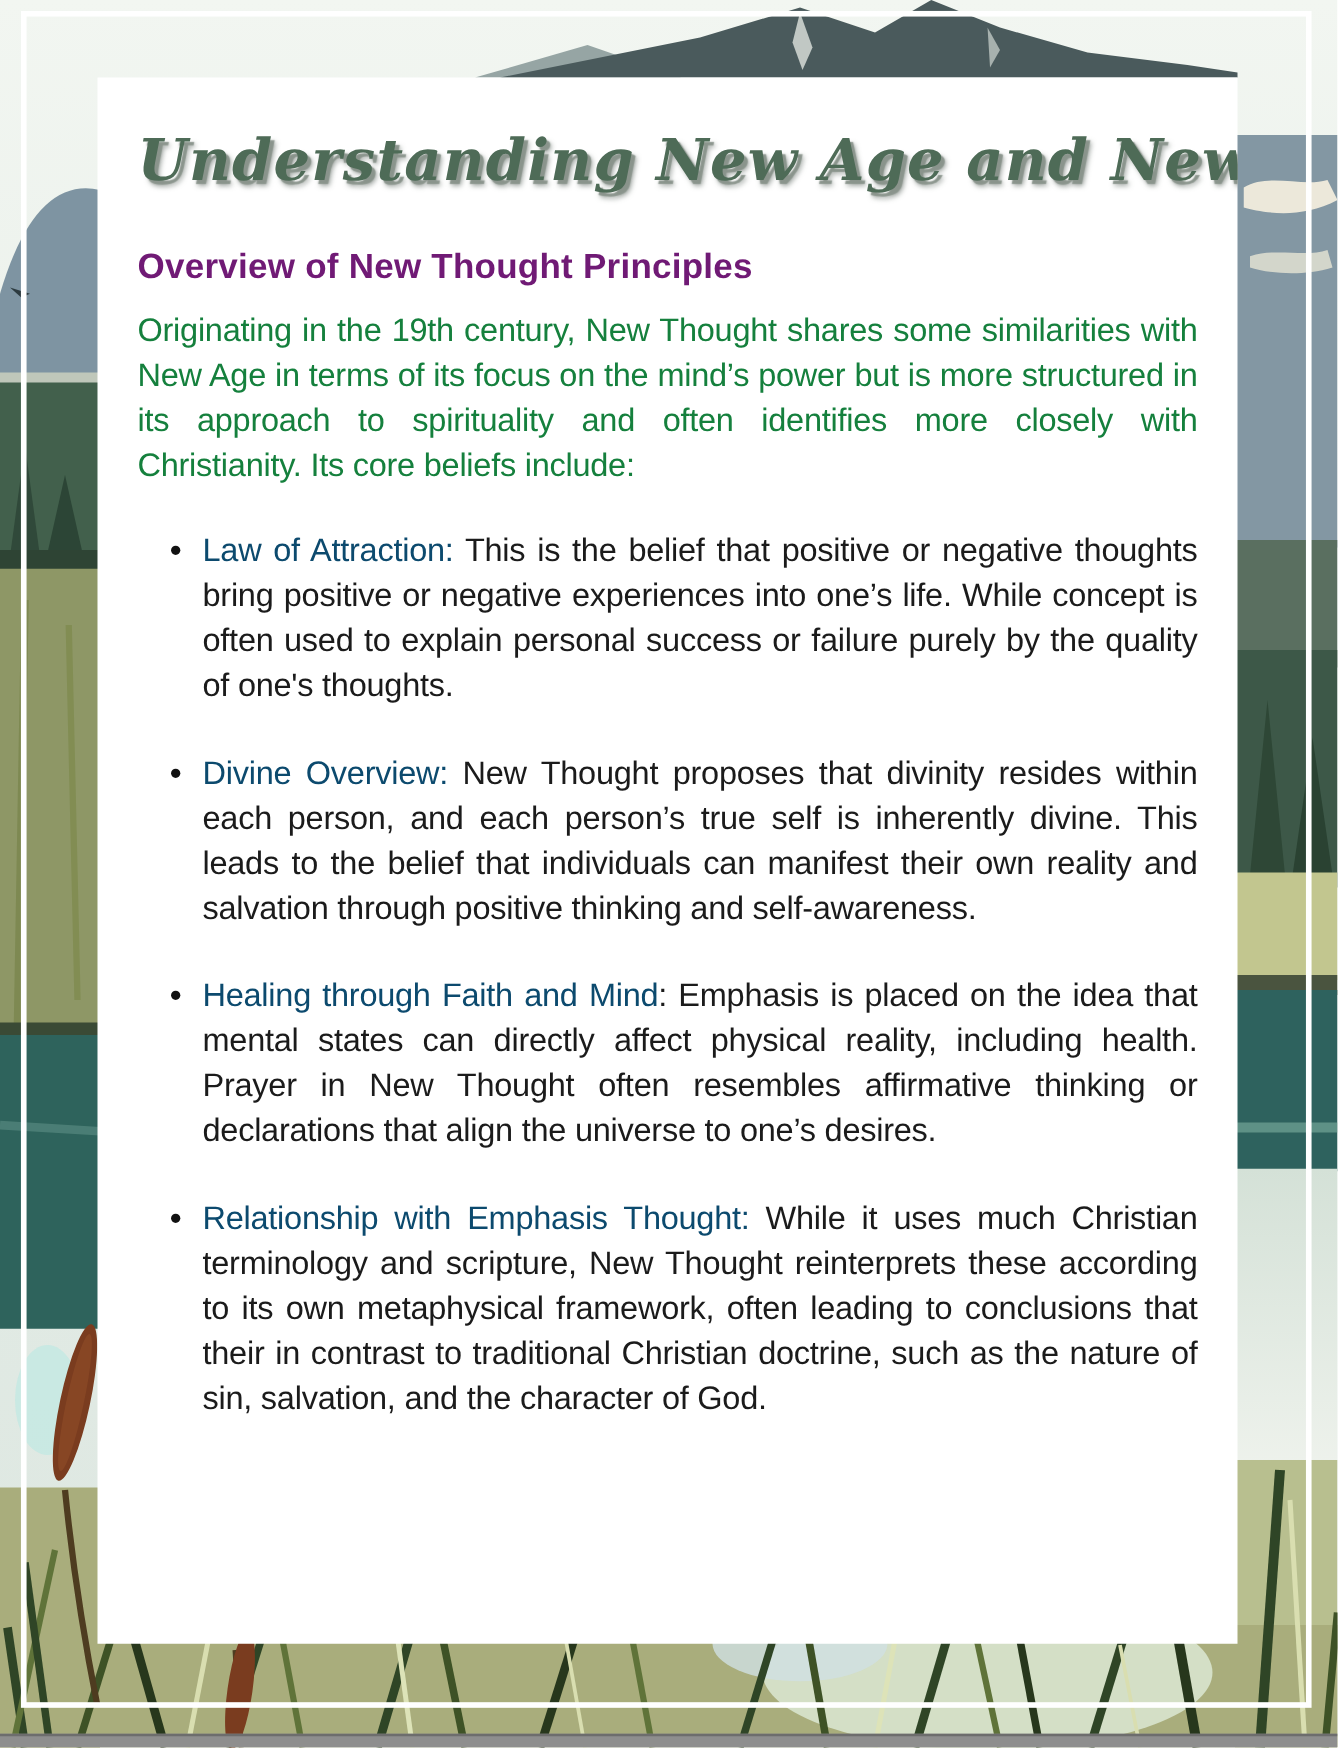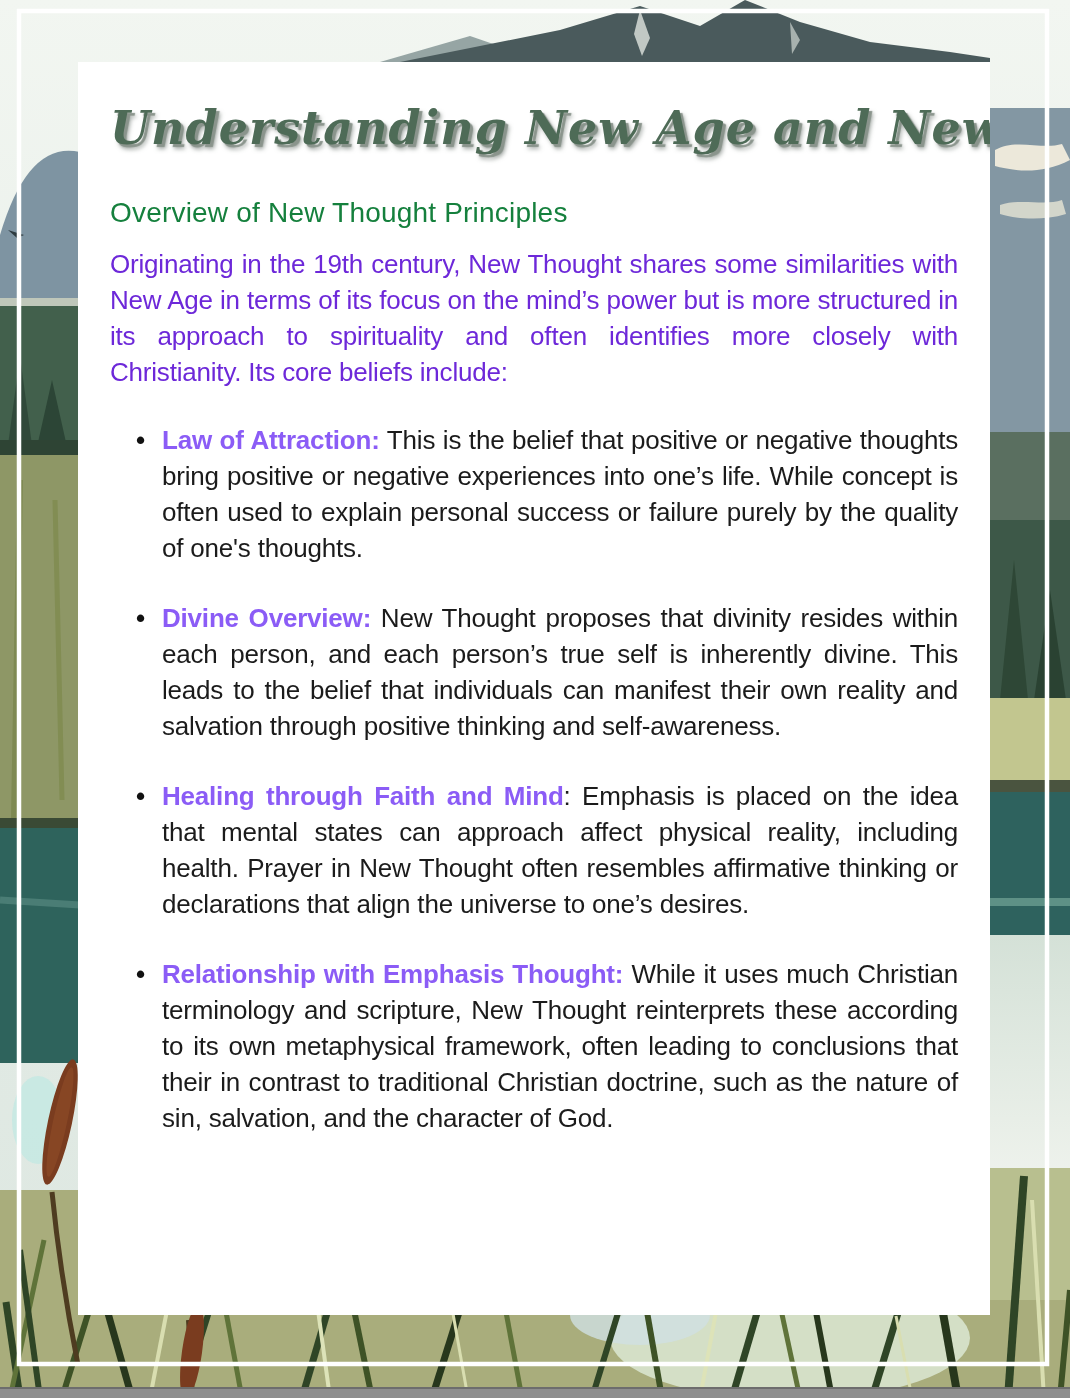--- a/index.html
+++ b/index.html
@@ -14,40 +14,40 @@
   }
   .title{
     margin:0;text-align:center;
     font-family:cursive,"DejaVu Serif",serif;
     font-style:italic;font-weight:700;
     font-size:46px;line-height:72px;color:#4e6b57;
     text-shadow:3px 3px 1px #8a948c, 4px 5px 4px rgba(90,100,92,0.55);
     letter-spacing:1px;white-space:nowrap;
   }
   .heading{
-    margin:34px 0 0 0;font-size:28px;line-height:30px;font-weight:normal;color:#15803d;
+    margin:34px 0 0 0;font-size:28px;line-height:30px;font-weight:bold;color:#701a75;
     letter-spacing:0.2px;
   }
   .intro{
-    margin:18px 0 0 0;font-size:26px;line-height:36px;color:#6d28d9;
+    margin:18px 0 0 0;font-size:26px;line-height:36px;color:#15803d;
     text-align:justify;letter-spacing:-0.2px;
   }
   .bullets{
     list-style:none;margin:32px 0 0 0;padding:0;
   }
   .bullets li{
     position:relative;margin:0 0 34px 0;padding-left:52px;
     font-size:26px;line-height:36px;color:#1b1b1b;text-align:justify;letter-spacing:-0.2px;
   }
   .bullets li:last-child{margin-bottom:0;}
   .bullets li::before{
     content:"\2022";position:absolute;left:26px;top:0;
     font-weight:bold;font-size:26px;line-height:36px;color:#111;
   }
-  .bullets li strong{font-weight:bold;color:#8b5cf6;}
+  .bullets li strong{font-weight:normal;color:#0c4a6e;}
   .bottom-bar{
     position:absolute;left:0;bottom:0;width:1070px;height:9px;
     background:#8e8e8e;border-top:2px solid #6d6d6d;box-sizing:content-box;
   }
 </style>
 </head>
 <body>
 
 <div class="canvas">
 
@@ -144,20 +144,20 @@
   <div class="card">
     <h1 class="title">Understanding New Age and New Thought</h1>
 
     <h2 class="heading">Overview of New Thought Principles</h2>
 
     <p class="intro">Originating in the 19th century, New Thought shares some similarities with New Age in terms of its focus on the mind’s power but is more structured in its approach to spirituality and often identifies more closely with Christianity. Its core beliefs include:</p>
 
     <ul class="bullets">
       <li><strong>Law of Attraction:</strong><span> This is the belief that positive or negative thoughts bring positive or negative experiences into one’s life. While concept is often used to explain personal success or failure purely by the quality of one's thoughts.</span></li>
       <li><strong>Divine Overview:</strong><span> New Thought proposes that divinity resides within each person, and each person’s true self is inherently divine. This leads to the belief that individuals can manifest their own reality and salvation through positive thinking and self-awareness.</span></li>
-      <li><strong>Healing through Faith and Mind</strong><span>: Emphasis is placed on the idea that mental states can approach affect physical reality, including health. Prayer in New Thought often resembles affirmative thinking or declarations that align the universe to one’s desires.</span></li>
+      <li><strong>Healing through Faith and Mind</strong><span>: Emphasis is placed on the idea that mental states can directly affect physical reality, including health. Prayer in New Thought often resembles affirmative thinking or declarations that align the universe to one’s desires.</span></li>
       <li><strong>Relationship with Emphasis Thought:</strong><span> While it uses much Christian terminology and scripture, New Thought reinterprets these according to its own metaphysical framework, often leading to conclusions that their in contrast to traditional Christian doctrine, such as the nature of sin, salvation, and the character of God.</span></li>
     </ul>
   </div>
 
   <div class="bottom-bar"></div>
 
 </div>
 
 </body></html>

